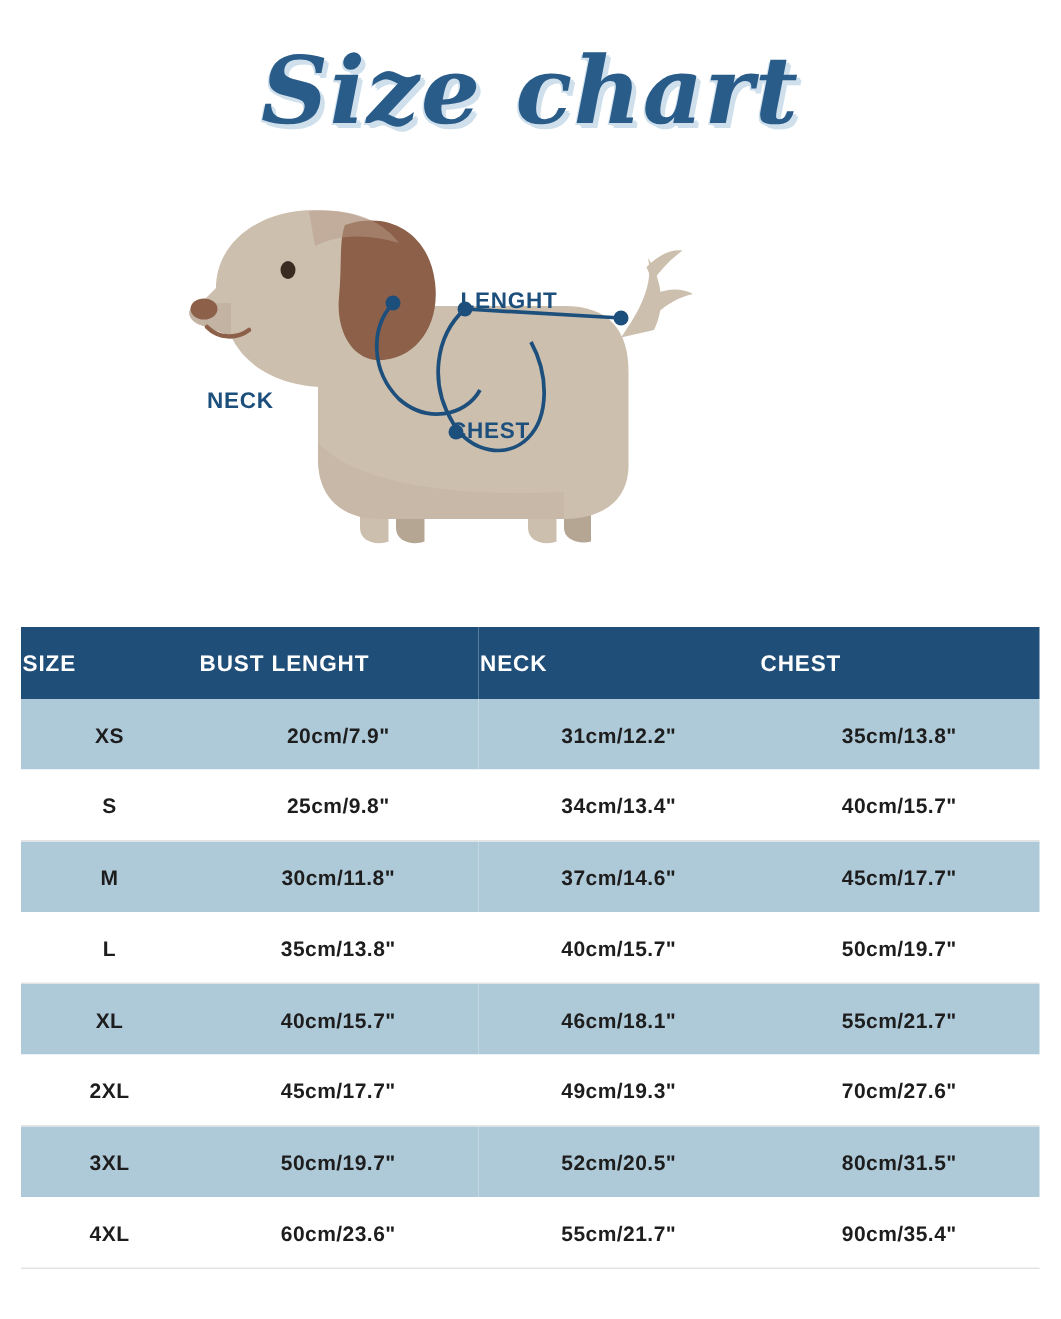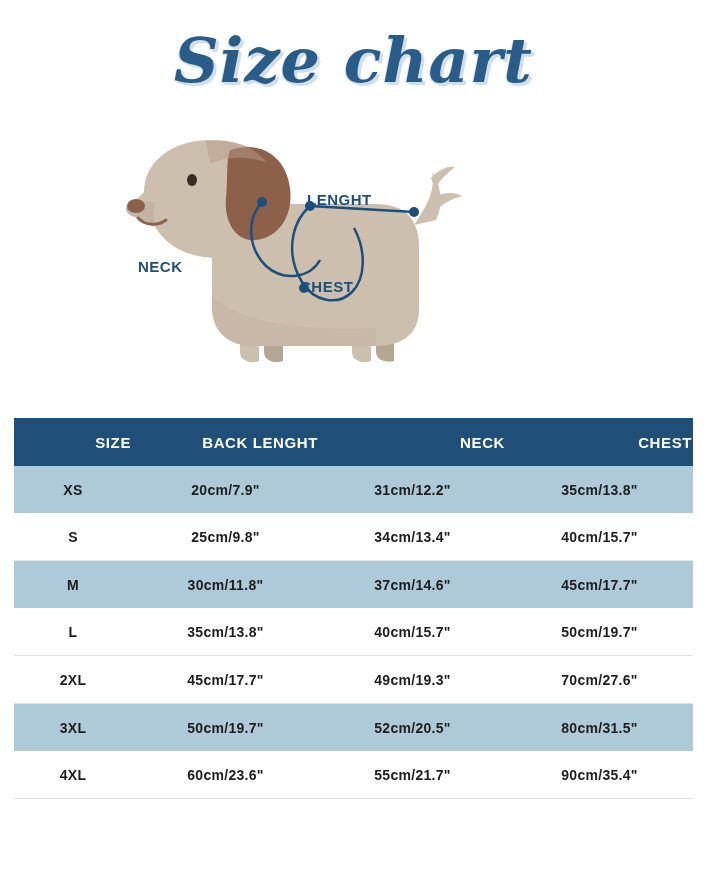--- a/index.html
+++ b/index.html
@@ -77,21 +77,21 @@
     width: 679px;
     table-layout: fixed;
   }
   table.size-table th {
     background: #1f4e79;
     color: #ffffff;
     font-size: 15px;
     font-weight: bold;
     letter-spacing: 0.6px;
     height: 46px;
-    text-align: right;
+    text-align: left;
     vertical-align: middle;
   }
   table.size-table td {
     height: 45px;
     text-align: center;
     vertical-align: middle;
     font-size: 14px;
     font-weight: bold;
     color: #1d1d1d;
     letter-spacing: 0.3px;
@@ -188,21 +188,21 @@
     <table class="size-table">
       <colgroup>
         <col class="c1">
           <col class="c2">
           <col class="c3">
           <col class="c4">
       </colgroup>
       <thead>
         <tr>
           <th>SIZE</th>
-          <th>BACK LENGHT</th>
+          <th>BUST LENGHT</th>
           <th>NECK</th>
           <th>CHEST</th>
         </tr>
       </thead>
       <tbody>
         <tr class="row-dark">
           <td>XS</td>
           <td>20cm/7.9"</td>
           <td>31cm/12.2"</td>
           <td>35cm/13.8"</td>
@@ -218,20 +218,26 @@
           <td>30cm/11.8"</td>
           <td>37cm/14.6"</td>
           <td>45cm/17.7"</td>
         </tr>
         <tr class="row-light">
           <td>L</td>
           <td>35cm/13.8"</td>
           <td>40cm/15.7"</td>
           <td>50cm/19.7"</td>
         </tr>
+        <tr class="row-dark">
+          <td>XL</td>
+          <td>40cm/15.7"</td>
+          <td>46cm/18.1"</td>
+          <td>55cm/21.7"</td>
+        </tr>
         <tr class="row-light">
           <td>2XL</td>
           <td>45cm/17.7"</td>
           <td>49cm/19.3"</td>
           <td>70cm/27.6"</td>
         </tr>
         <tr class="row-dark">
           <td>3XL</td>
           <td>50cm/19.7"</td>
           <td>52cm/20.5"</td>

